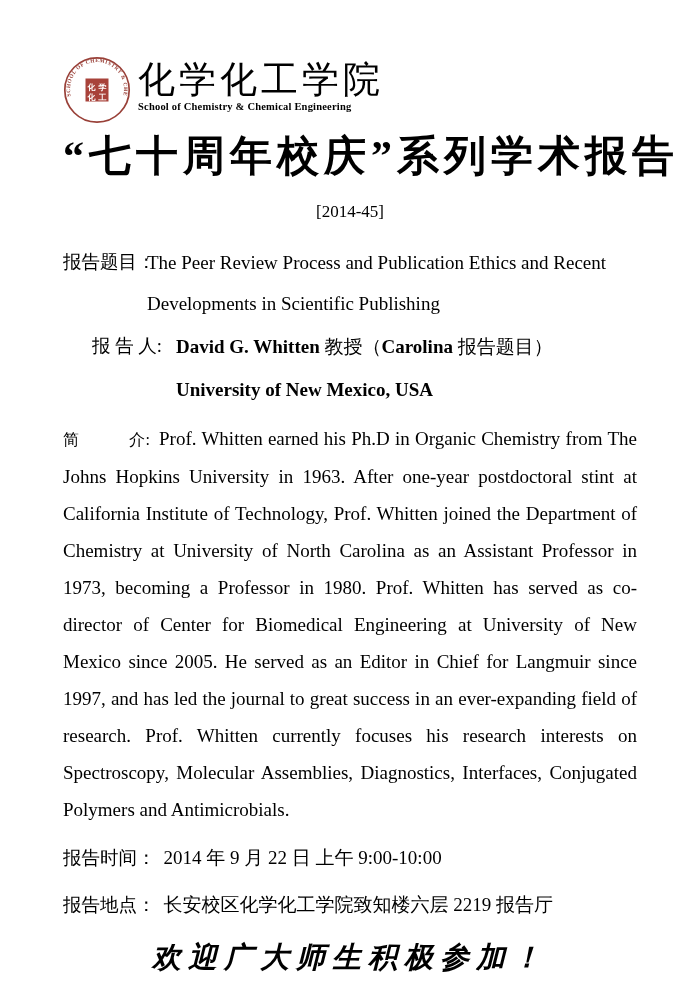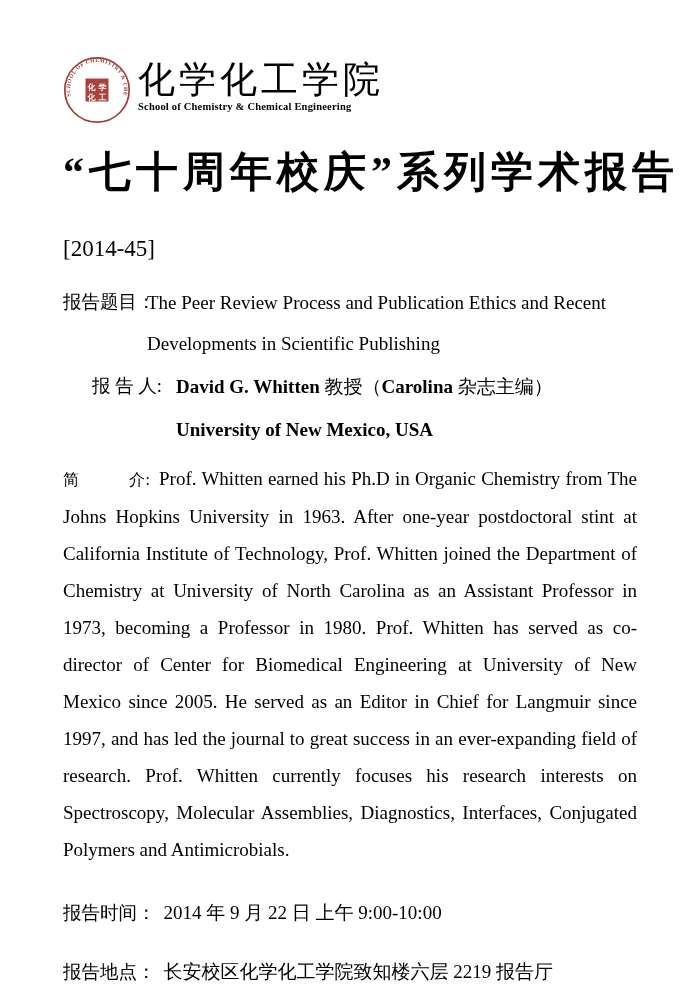--- a/index.html
+++ b/index.html
@@ -23,42 +23,42 @@
   .logo-text { display: flex; flex-direction: column; padding-top: 4px; }
   .logo-cn {
     font-size: 37px; font-weight: normal; letter-spacing: 4px;
     line-height: 40px; white-space: nowrap;
   }
   .logo-en { font-size: 10.5px; font-weight: bold; letter-spacing: 0.2px; margin-top: 1px; }
 
   
   .main-title {
     text-align: center; font-weight: bold; font-size: 42px;
-    letter-spacing: 5px; margin-top: 16px; white-space: nowrap;
+    letter-spacing: 5px; white-space: nowrap;
   }
-  .issue { text-align: left; font-size: 23px; margin-top: 36px; }
+  .issue { text-align: center; font-size: 17px; margin-top: 18px; }
 
   
   .field-row { display: flex; font-size: 19px; align-items: flex-start; }
   .field-label { width: 84px; flex-shrink: 0; font-size: 18.5px; white-space: nowrap; }
   .topic-row { margin-top: 20px; }
   .topic-row .field-label, .topic-content div { line-height: 41px; }
   .topic-content { font-weight: normal; }
   .speaker-row { margin-top: 1px; margin-left: 29px; }
   .speaker-row .field-label, .speaker-content div { line-height: 43px; }
 
   
   .bio {
     font-size: 19px; line-height: 37px; text-align: justify;
     margin-top: 9px;
   }
   .bio-label { font-size: 16px; margin-right: 9px; }
 
   
-  .meta-row { font-size: 19px; line-height: 27px; margin-top: 31px; }
+  .meta-row { font-size: 19px; line-height: 34px; margin-top: 13px; }
   .meta-label { font-size: 18.5px; margin-right: 8px; }
 
   
   .welcome {
     text-align: center; font-size: 29px; font-weight: bold; font-style: italic;
     letter-spacing: 7px; margin-top: 16px; white-space: nowrap;
   }
 
   .ring-text { font-size: 5.4px; font-weight: bold; letter-spacing: 0.55px; }
   .seal-glyph { font-size: 8px; font-weight: bold; }
@@ -97,21 +97,21 @@
     <div class="field-label">报告题目：</div>
     <div class="topic-content">
       <div>The Peer Review Process and Publication Ethics and Recent</div>
       <div>Developments in Scientific Publishing</div>
     </div>
   </div>
 
   <div class="field-row speaker-row">
     <div class="field-label">报 告 人:</div>
     <div class="speaker-content">
-      <div><span class="bold">David G. Whitten</span><span> 教授（</span><span class="bold">Carolina</span><span> 杂志主编）</span></div>
+      <div><span class="bold">David G. Whitten</span><span> 教授（</span><span class="bold">Carolina</span><span> 报告题目）</span></div>
       <div class="bold">University of New Mexico, USA</div>
     </div>
   </div>
 
   <p class="bio"><span class="bio-label">简　　　介:</span><span>Prof. Whitten earned his Ph.D in Organic Chemistry from The Johns Hopkins University in 1963. After one-year postdoctoral stint at California Institute of Technology, Prof. Whitten joined the Department of Chemistry at University of North Carolina as an Assistant Professor in 1973, becoming a Professor in 1980. Prof. Whitten has served as co-director of Center for Biomedical Engineering at University of New Mexico since 2005. He served as an Editor in Chief for Langmuir since 1997, and has led the journal to great success in an ever-expanding field of research. Prof. Whitten currently focuses his research interests on Spectroscopy, Molecular Assemblies, Diagnostics, Interfaces, Conjugated Polymers and Antimicrobials.</span></p>
 
   <div class="meta-row">
     <span class="meta-label">报告时间：</span><span>2014 年 9 月 22 日  上午 9:00-10:00</span>
   </div>
   <div class="meta-row">

